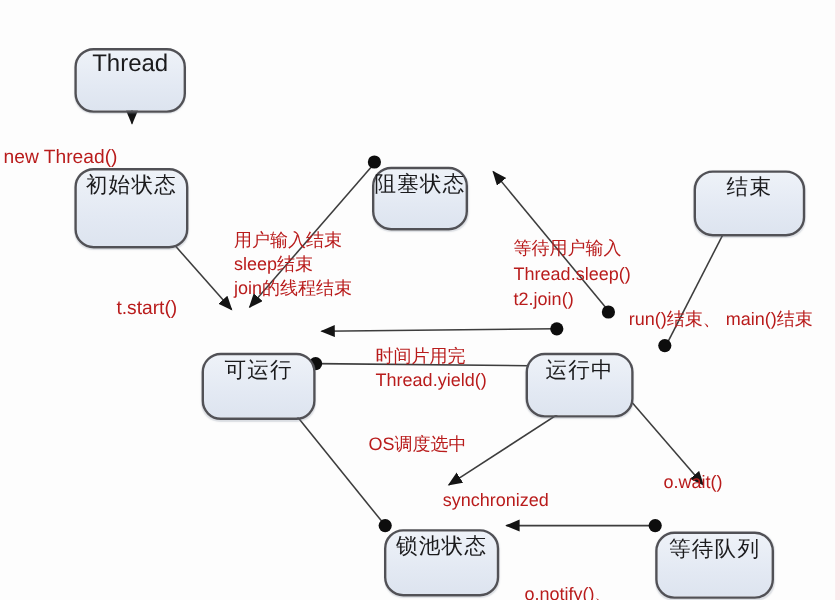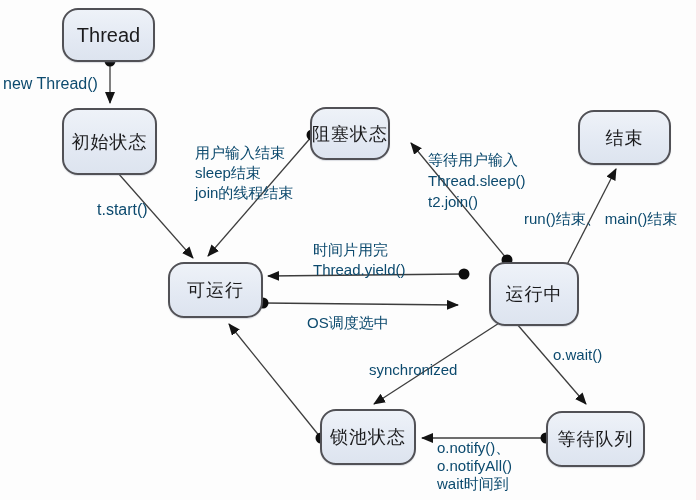--- a/index.html
+++ b/index.html
@@ -8,37 +8,39 @@
     font-family:"Liberation Sans","DejaVu Sans",sans-serif;
     background:#ffffff;
   }
   .canvas{
     position:relative;width:700px;height:500px;overflow:hidden;
     background:#fdfdfd;
   }
   .edges-layer{position:absolute;left:0;top:0;width:700px;height:500px;}
   .node{
     position:absolute;
-    display:flex;align-items:center;justify-content:center;
+    display:flex;align-items:flex-start;justify-content:center;
     background:linear-gradient(180deg,#eef2f8 0%,#e3e9f3 60%,#dde4ef 100%);
     border:2px solid #515156;
     border-radius:16px;
     box-sizing:border-box;
     color:#1b1b1d;
     font-size:18px;
     letter-spacing:1px;
     box-shadow:0 1px 1px rgba(120,130,150,0.25);
+    margin-top:32px;
   }
   .node.latin{font-size:20px;letter-spacing:0;}
   .elabel{
     position:absolute;
-    color:#0c4a6e;
+    color:#b91c1c;
     font-size:15px;
     line-height:20px;
     white-space:pre-line;
+    margin-top:48px;
   }
   .elabel.tight{line-height:18px;}
   .elabel.wide{line-height:21px;}
   .edge-artifact{
     position:absolute;right:0;top:0;width:4px;height:500px;
     background:rgba(243,198,203,0.35);
   }
 </style>
 </head>
 <body>
@@ -91,21 +93,21 @@
   </div>
 
   <div class="node" style="left:578px;top:110px;width:93px;height:55px">
     <span>结束</span>
   </div>
 
   <div class="node" style="left:168px;top:262px;width:95px;height:56px">
     <span>可运行</span>
   </div>
 
-  <div class="node" style="left:489px;top:262px;width:90px;height:64px">
+  <div class="node" style="left:438px;top:262px;width:90px;height:54px">
     <span>运行中</span>
   </div>
 
   <div class="node" style="left:320px;top:409px;width:96px;height:56px">
     <span>锁池状态</span>
   </div>
 
   <div class="node" style="left:546px;top:411px;width:99px;height:56px">
     <span>等待队列</span>
   </div>

